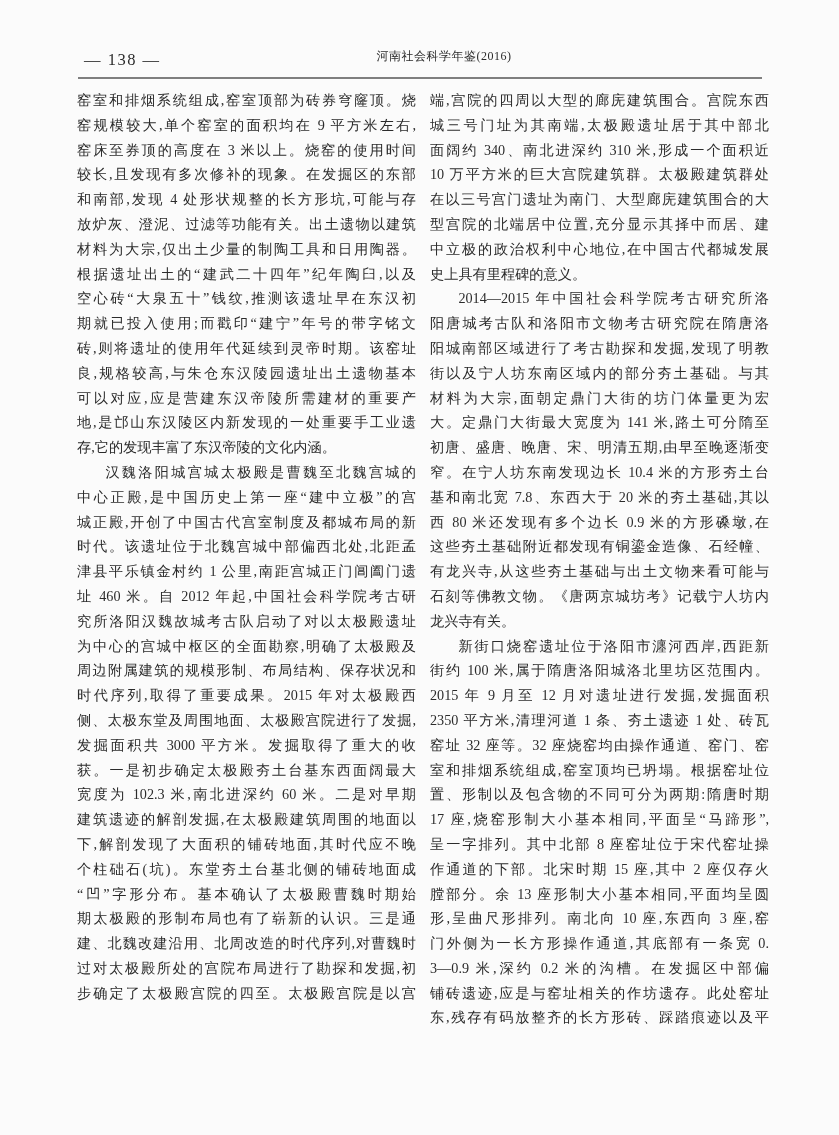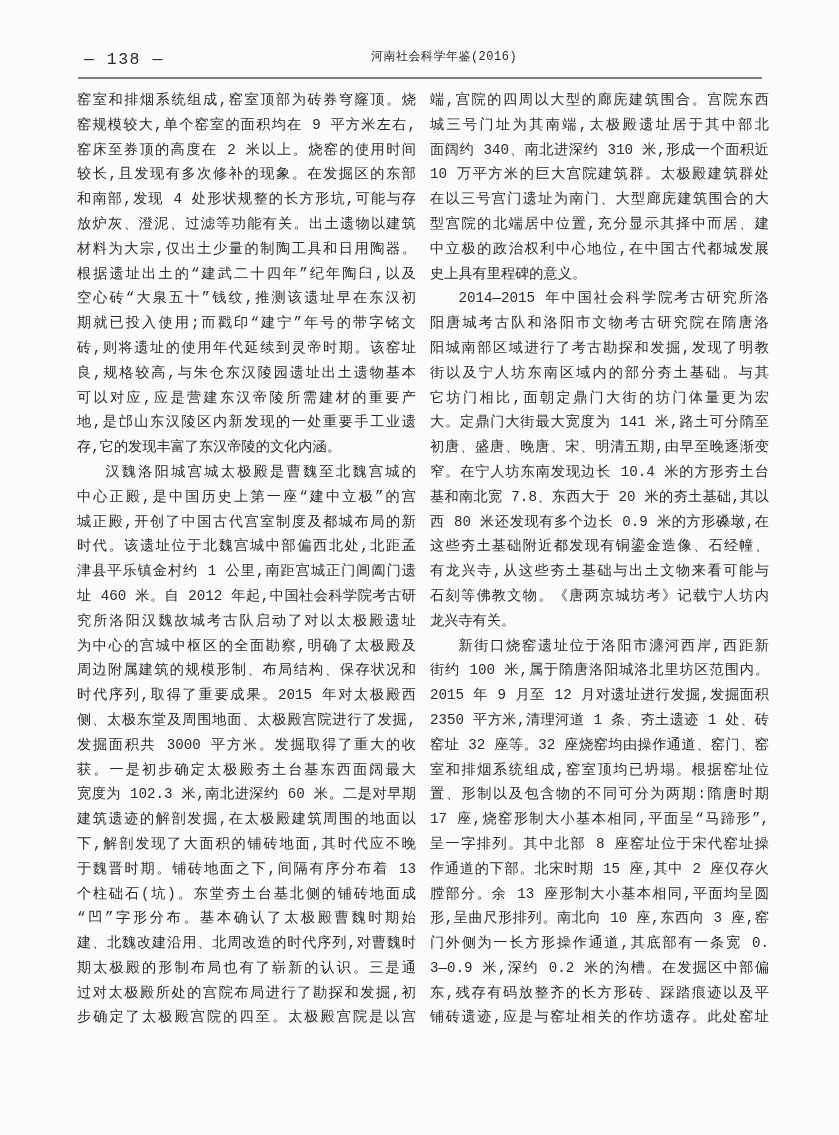--- a/index.html
+++ b/index.html
@@ -2,21 +2,21 @@
 <html><head>
 <meta charset="utf-8">
 <style>
   html, body { margin: 0; padding: 0; background: #ffffff; }
   .page {
     position: relative;
     width: 839px;
     height: 1135px;
     background: var(--paper, #fbfbfb);
     color: var(--ink, #2b2b2b);
-    font-family: Liberation Mono, monospace;
+    font-family: Liberation Serif, serif;
     overflow: hidden;
   }
   .page-header {
     position: absolute;
     top: 48px;
     left: 78px;
     width: 690px;
     height: 26px;
   }
   .page-number {
@@ -69,21 +69,21 @@
 <div class="page" style="--paper: #fbfbfb; --ink: #2b2b2b; --rule: #7f7f7f;">
   <header class="page-header">
     <span class="page-number">— 138 —</span>
     <span class="journal-title">河南社会科学年鉴(2016)</span>
   </header>
   <div class="header-rule"></div>
   <main class="columns">
     <div class="column" id="col-left">
         <div class="text-line">窑室和排烟系统组成,窑室顶部为砖券穹窿顶。烧</div>
         <div class="text-line">窑规模较大,单个窑室的面积均在 9 平方米左右,</div>
-        <div class="text-line">窑床至券顶的高度在 2 米以上。烧窑的使用时间</div>
+        <div class="text-line">窑床至券顶的高度在 3 米以上。烧窑的使用时间</div>
         <div class="text-line">较长,且发现有多次修补的现象。在发掘区的东部</div>
         <div class="text-line">和南部,发现 4 处形状规整的长方形坑,可能与存</div>
         <div class="text-line">放炉灰、澄泥、过滤等功能有关。出土遗物以建筑</div>
         <div class="text-line">材料为大宗,仅出土少量的制陶工具和日用陶器。</div>
         <div class="text-line">根据遗址出土的“建武二十四年”纪年陶臼,以及</div>
         <div class="text-line">空心砖“大泉五十”钱纹,推测该遗址早在东汉初</div>
         <div class="text-line">期就已投入使用;而戳印“建宁”年号的带字铭文</div>
         <div class="text-line">砖,则将遗址的使用年代延续到灵帝时期。该窑址</div>
         <div class="text-line">良,规格较高,与朱仓东汉陵园遗址出土遗物基本</div>
         <div class="text-line">可以对应,应是营建东汉帝陵所需建材的重要产</div>
@@ -98,42 +98,41 @@
         <div class="text-line">究所洛阳汉魏故城考古队启动了对以太极殿遗址</div>
         <div class="text-line">为中心的宫城中枢区的全面勘察,明确了太极殿及</div>
         <div class="text-line">周边附属建筑的规模形制、布局结构、保存状况和</div>
         <div class="text-line">时代序列,取得了重要成果。2015 年对太极殿西</div>
         <div class="text-line">侧、太极东堂及周围地面、太极殿宫院进行了发掘,</div>
         <div class="text-line">发掘面积共 3000 平方米。发掘取得了重大的收</div>
         <div class="text-line">获。一是初步确定太极殿夯土台基东西面阔最大</div>
         <div class="text-line">宽度为 102.3 米,南北进深约 60 米。二是对早期</div>
         <div class="text-line">建筑遗迹的解剖发掘,在太极殿建筑周围的地面以</div>
         <div class="text-line">下,解剖发现了大面积的铺砖地面,其时代应不晚</div>
-        <div class="text-line">于魏晋时期。铺砖地面之下,间隔有序分布着 13</div>
         <div class="text-line">个柱础石(坑)。东堂夯土台基北侧的铺砖地面成</div>
         <div class="text-line">“凹”字形分布。基本确认了太极殿曹魏时期始</div>
+        <div class="text-line">期太极殿的形制布局也有了崭新的认识。三是通</div>
         <div class="text-line">建、北魏改建沿用、北周改造的时代序列,对曹魏时</div>
-        <div class="text-line">期太极殿的形制布局也有了崭新的认识。三是通</div>
         <div class="text-line">过对太极殿所处的宫院布局进行了勘探和发掘,初</div>
         <div class="text-line">步确定了太极殿宫院的四至。太极殿宫院是以宫</div>
       </div>
     <div class="column" id="col-right">
         <div class="text-line">端,宫院的四周以大型的廊庑建筑围合。宫院东西</div>
         <div class="text-line">城三号门址为其南端,太极殿遗址居于其中部北</div>
         <div class="text-line">面阔约 340、南北进深约 310 米,形成一个面积近</div>
         <div class="text-line">10 万平方米的巨大宫院建筑群。太极殿建筑群处</div>
         <div class="text-line">在以三号宫门遗址为南门、大型廊庑建筑围合的大</div>
         <div class="text-line">型宫院的北端居中位置,充分显示其择中而居、建</div>
         <div class="text-line">中立极的政治权利中心地位,在中国古代都城发展</div>
         <div class="text-line para-end">史上具有里程碑的意义。</div>
         <div class="text-line indent">2014—2015 年中国社会科学院考古研究所洛</div>
         <div class="text-line">阳唐城考古队和洛阳市文物考古研究院在隋唐洛</div>
         <div class="text-line">阳城南部区域进行了考古勘探和发掘,发现了明教</div>
         <div class="text-line">街以及宁人坊东南区域内的部分夯土基础。与其</div>
-        <div class="text-line">它坊门相比,面朝定鼎门大街的坊门体量更为宏</div>
+        <div class="text-line">材料为大宗,面朝定鼎门大街的坊门体量更为宏</div>
         <div class="text-line">大。定鼎门大街最大宽度为 141 米,路土可分隋至</div>
         <div class="text-line">初唐、盛唐、晚唐、宋、明清五期,由早至晚逐渐变</div>
         <div class="text-line">窄。在宁人坊东南发现边长 10.4 米的方形夯土台</div>
         <div class="text-line">基和南北宽 7.8、东西大于 20 米的夯土基础,其以</div>
         <div class="text-line">西 80 米还发现有多个边长 0.9 米的方形磉墩,在</div>
         <div class="text-line">这些夯土基础附近都发现有铜鎏金造像、石经幢、</div>
         <div class="text-line">有龙兴寺,从这些夯土基础与出土文物来看可能与</div>
         <div class="text-line">石刻等佛教文物。《唐两京城坊考》记载宁人坊内</div>
         <div class="text-line para-end">龙兴寺有关。</div>
         <div class="text-line indent">新街口烧窑遗址位于洛阳市瀍河西岸,西距新</div>
@@ -143,17 +142,17 @@
         <div class="text-line">窑址 32 座等。32 座烧窑均由操作通道、窑门、窑</div>
         <div class="text-line">室和排烟系统组成,窑室顶均已坍塌。根据窑址位</div>
         <div class="text-line">置、形制以及包含物的不同可分为两期:隋唐时期</div>
         <div class="text-line">17 座,烧窑形制大小基本相同,平面呈“马蹄形”,</div>
         <div class="text-line">呈一字排列。其中北部 8 座窑址位于宋代窑址操</div>
         <div class="text-line">作通道的下部。北宋时期 15 座,其中 2 座仅存火</div>
         <div class="text-line">膛部分。余 13 座形制大小基本相同,平面均呈圆</div>
         <div class="text-line">形,呈曲尺形排列。南北向 10 座,东西向 3 座,窑</div>
         <div class="text-line">门外侧为一长方形操作通道,其底部有一条宽 0.</div>
         <div class="text-line">3—0.9 米,深约 0.2 米的沟槽。在发掘区中部偏</div>
+        <div class="text-line">铺砖遗迹,应是与窑址相关的作坊遗存。此处窑址</div>
         <div class="text-line">东,残存有码放整齐的长方形砖、踩踏痕迹以及平</div>
-        <div class="text-line">铺砖遗迹,应是与窑址相关的作坊遗存。此处窑址</div>
       </div>
   </main>
 </div>
 
 </body></html>

